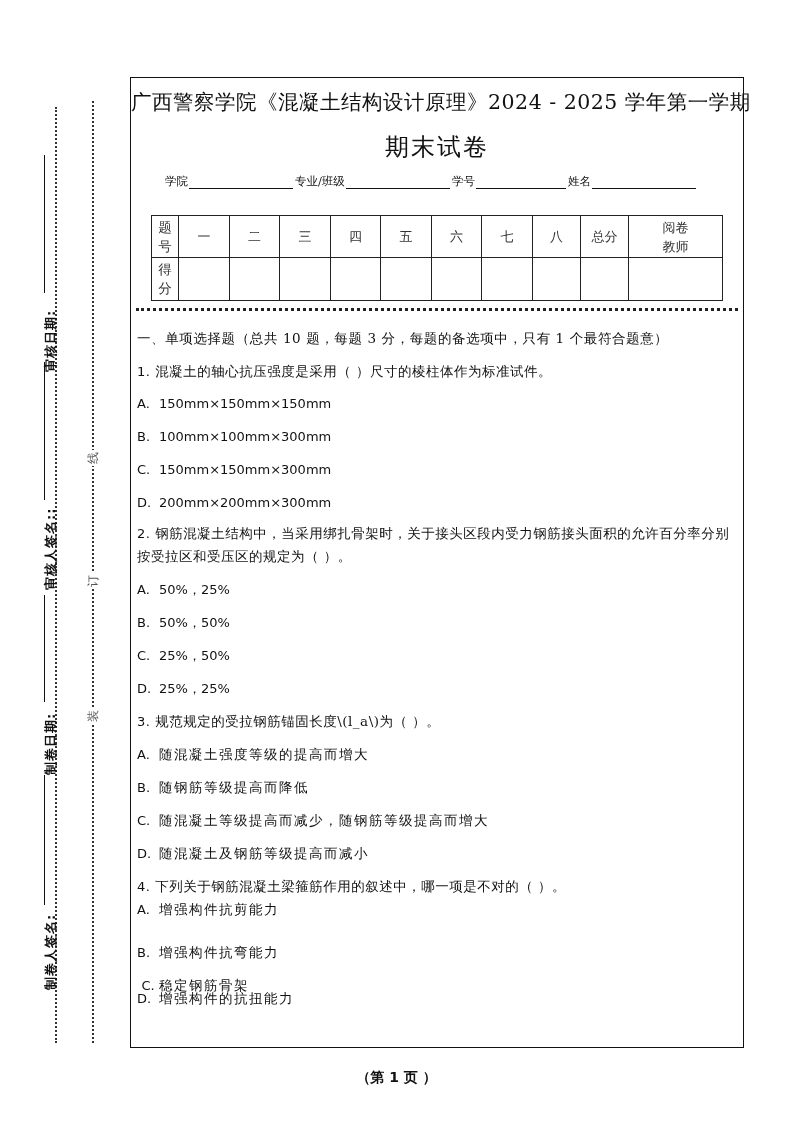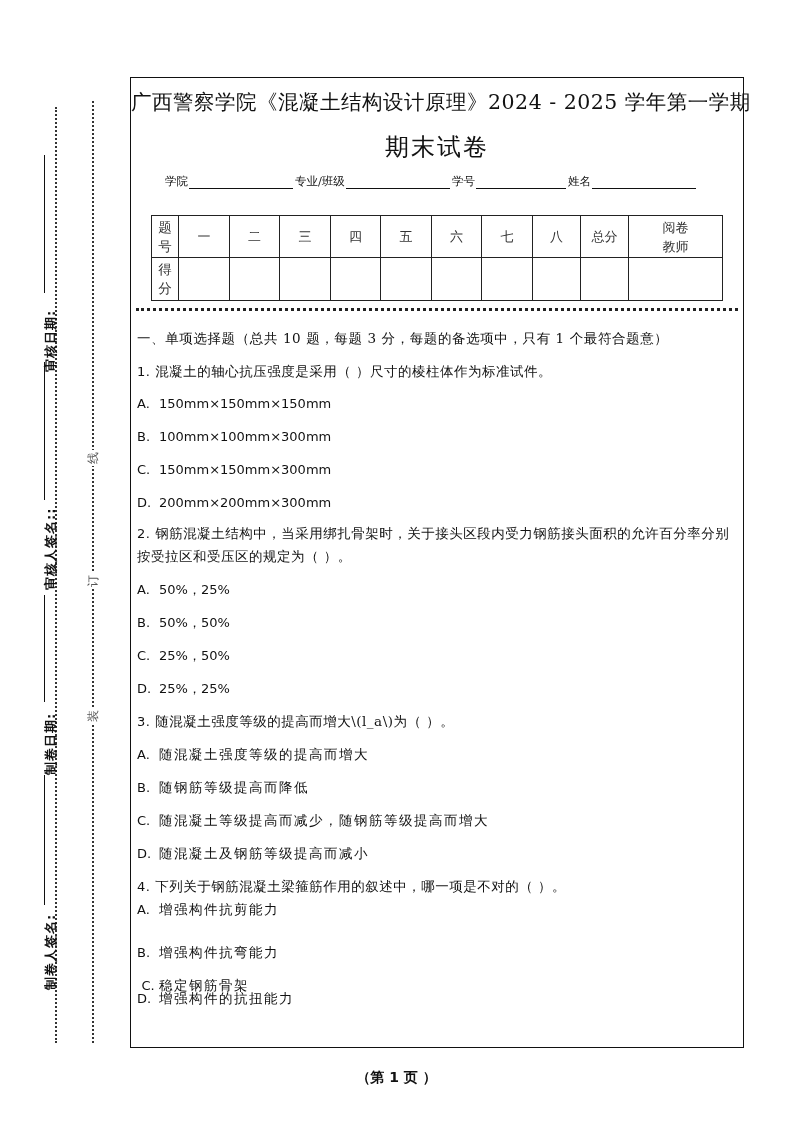--- a/index.html
+++ b/index.html
@@ -136,21 +136,21 @@
       <span class="opt">2.</span>
       <span>钢筋混凝土结构中，当采用绑扎骨架时，关于接头区段内受力钢筋接头面积的允许百分率分别按受拉区和受压区的规定为（   ）。</span>
     </div>
     <div class="line opt" style="top:251px;"><span class="letter">A.</span><span>50%，25%</span></div>
     <div class="line opt" style="top:284px;"><span class="letter">B.</span><span>50%，50%</span></div>
     <div class="line opt" style="top:317px;"><span class="letter">C.</span><span>25%，50%</span></div>
     <div class="line opt" style="top:350px;"><span class="letter">D.</span><span>25%，25%</span></div>
 
     <div class="line q" style="top:383px;">
       <span class="opt">3.</span>
-      <span>随混凝土强度等级的提高而增大\(l_a\)为（   ）。</span>
+      <span>规范规定的受拉钢筋锚固长度\(l_a\)为（   ）。</span>
     </div>
     <div class="line opt" style="top:416px;"><span class="letter">A.</span><span class="ctext">随混凝土强度等级的提高而增大</span></div>
     <div class="line opt" style="top:449px;"><span class="letter">B.</span><span class="ctext">随钢筋等级提高而降低</span></div>
     <div class="line opt" style="top:482px;"><span class="letter">C.</span><span class="ctext">随混凝土等级提高而减少，随钢筋等级提高而增大</span></div>
     <div class="line opt" style="top:515px;"><span class="letter">D.</span><span class="ctext">随混凝土及钢筋等级提高而减小</span></div>
 
     <div class="line q" style="top:548px;">
       <span class="opt">4.</span>
       <span>下列关于钢筋混凝土梁箍筋作用的叙述中，哪一项是不对的（   ）。</span>
     </div>

